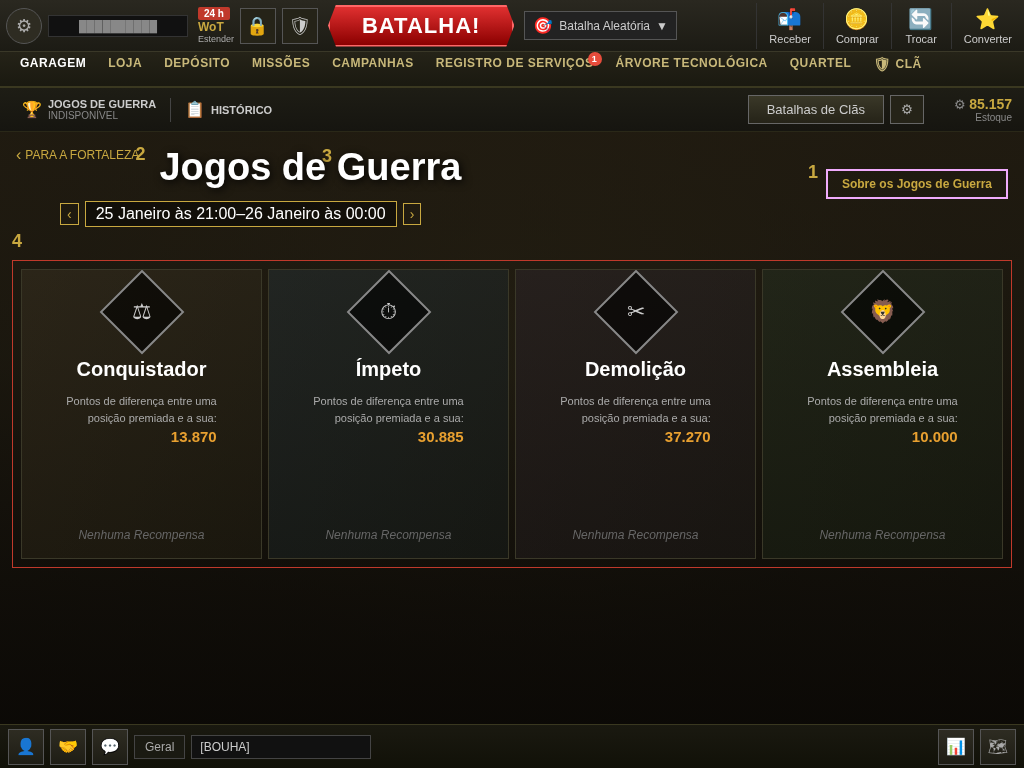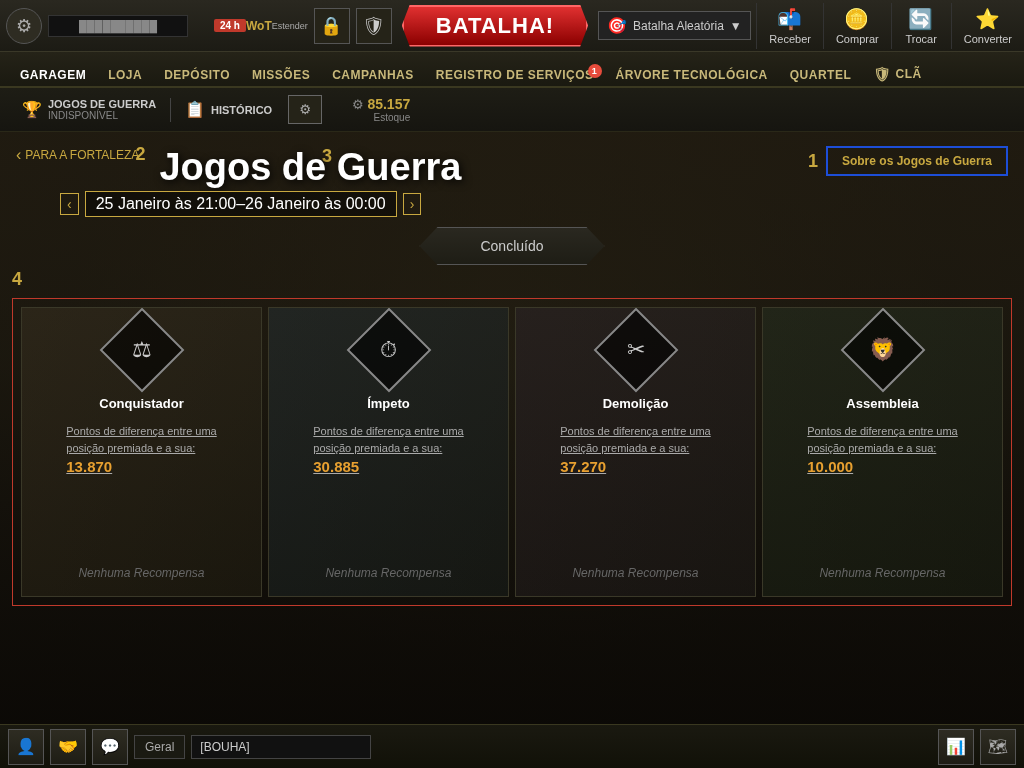--- a/index.html
+++ b/index.html
@@ -41,22 +41,22 @@
     .username-bar {
       background: #111;
       color: #888;
       font-size: 11px;
       padding: 4px 30px;
       border: 1px solid #333;
       min-width: 120px;
       text-align: center;
     }
     .wot-badge {
-      display: flex; flex-direction: row; align-items: center;
-      margin-left: 20px;
+      display: flex; flex-direction: column; align-items: flex-start;
+      margin-left: 4px;
     }
     .wot-timer {
       background: #c0392b;
       color: #fff;
       font-size: 10px;
       font-weight: bold;
       padding: 1px 6px;
       border-radius: 2px;
     }
     .wot-label {
@@ -102,21 +102,21 @@
       font-size: 20px;
       margin-bottom: 2px;
     }
 
     
     .nav-bar {
       width: 100%;
       height: 36px;
       background: linear-gradient(to bottom, #252318, #1a1910);
       display: flex;
-      align-items: flex-end;
+      align-items: flex-start;
       border-bottom: 2px solid #3a3820;
       padding: 0 10px;
       gap: 2px;
     }
     .nav-item {
       color: #c8b87a;
       font-size: 12px;
       font-weight: bold;
       padding: 4px 10px;
       cursor: pointer;
@@ -220,26 +220,27 @@
     }
     .back-btn {
       color: #c8a840;
       font-size: 12px;
       cursor: pointer;
       display: flex; align-items: center; gap: 4px;
     }
     .back-btn::before { content: '‹'; font-size: 16px; }
     .info-btn {
       background: transparent;
-      border: 2px solid #1d4ed8;
+      border: 2px solid #f0abfc;
       color: #c8a840;
       font-size: 12px;
       padding: 6px 14px;
       cursor: pointer;
       font-weight: bold;
+      margin-top: 23px;
     }
     .date-nav-btn {
       background: transparent;
       border: 1px solid #c8a840;
       color: #c8a840;
       padding: 2px 6px;
       cursor: pointer;
       font-size: 14px;
     }
     .date-display {
@@ -292,32 +293,32 @@
       margin-bottom: 16px;
       background: rgba(0,0,0,0.6);
       position: relative; z-index: 1;
     }
     .card-icon-inner {
       transform: rotate(-45deg);
       font-size: 22px;
       color: #ccc;
     }
     .card-name {
-      font-size: 13px;
+      font-size: 20px;
       font-weight: bold;
       color: #fff;
       margin-bottom: 12px;
       position: relative; z-index: 1;
     }
     .card-desc {
       font-size: 11px;
       color: #aaa;
-      text-align: left;
+      text-align: right;
       line-height: 1.5;
-      position: relative; z-index: 1; text-decoration: underline;
+      position: relative; z-index: 1;
     }
     .card-points {
       font-size: 15px;
       font-weight: bold;
       color: #e8a030;
       margin-top: 2px;
       position: relative; z-index: 1;
     }
     .card-reward {
       position: absolute;
@@ -453,20 +454,21 @@
       <span>JOGOS DE GUERRA</span>
       <span class="sub">Indisponível</span>
     </span>
   </div>
   <div class="sec-nav-divider"></div>
   <div class="sec-nav-item">
     <span class="icon">📋</span>
     <span>HISTÓRICO</span>
   </div>
 
+  <button class="battles-btn">Batalhas de Clãs</button>
   <button class="battles-icon-btn">
     <span>⚙</span>
   </button>
   <div class="stock-area">
     <span style="font-size:13px;color:#888;">
       <span>⚙</span>
       <span class="stock-value">85.157</span>
     </span>
     <span class="stock-label">Estoque</span>
   </div>
@@ -504,30 +506,20 @@
       <button class="info-btn">Sobre os Jogos de Guerra</button>
     </div>
   </div>
 
   <div style="position:relative;z-index:10;padding: 0 16px 0 60px;display:flex;align-items:center;gap:6px;margin-top:-4px;">
     <button class="date-nav-btn">‹</button>
     <div class="date-display">25 Janeiro às 21:00–26 Janeiro às 00:00</div>
     <button class="date-nav-btn">›</button>
   </div>
 
-  <div style="position:relative;z-index:10;display:flex;justify-content:center;margin-top:10px;">
-    <div style="
-      background: linear-gradient(to bottom, #2a2820, #1e1d15);
-      border: 1px solid #555;
-      color: #ccc;
-      font-size: 14px;
-      padding: 10px 60px;
-      clip-path: polygon(18px 0%, calc(100% - 18px) 0%, 100% 50%, calc(100% - 18px) 100%, 18px 100%, 0% 50%);
-    ">Concluído</div>
-  </div>
 
   <div style="position:relative;z-index:10;padding:4px 12px;">
     <span style="color:#c8a840;font-size:18px;font-weight:bold;">
       <span>4</span>
     </span>
   </div>
 
   <div class="cards-section">
     <div class="cards-border">
 

